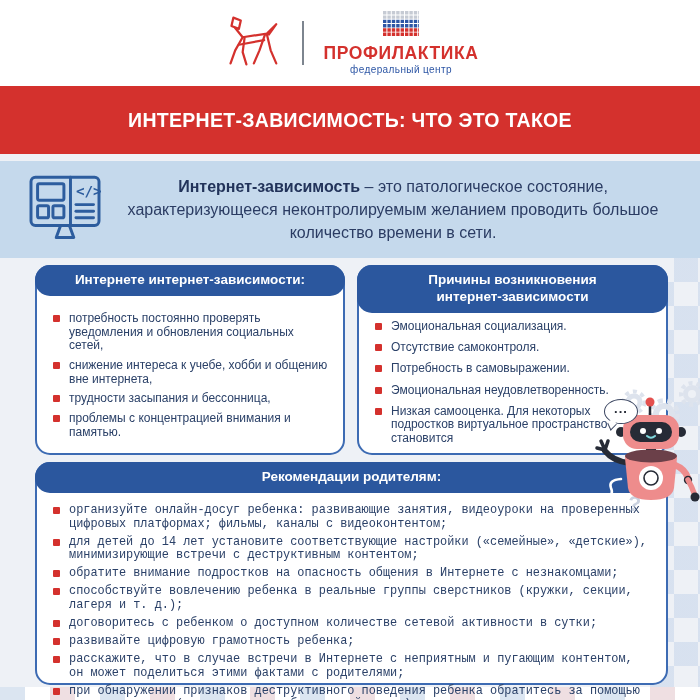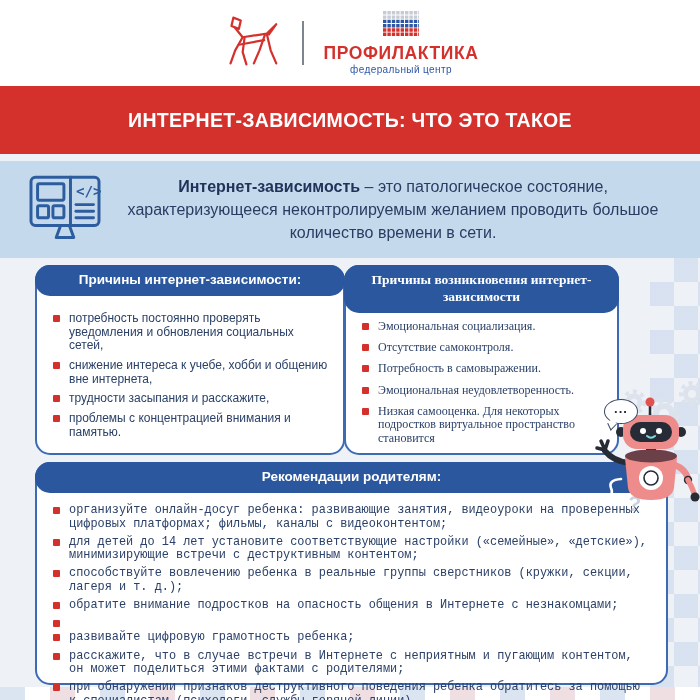--- a/index.html
+++ b/index.html
@@ -39,21 +39,21 @@
 
   
   .bg-checker{position:absolute;right:0;top:258px;width:50px;height:430px;z-index:0;
      background:repeating-conic-gradient(rgba(198,212,234,.55) 0% 25%, rgba(255,255,255,0) 0% 50%) 0 0/48px 48px;}
   .pixel-strip{position:absolute;left:0;bottom:0;width:700px;height:13px;z-index:0;
      background:repeating-linear-gradient(90deg,#dbe5f1 0 25px,#ffffff 25px 50px,#efdfe2 50px 75px,#ffffff 75px 100px);}
 
   
   .box{position:absolute;background:#fff;border:2px solid var(--border-blue);border-radius:15px;z-index:1;}
   .box-signs{left:35px;top:265px;width:310px;height:190px;}
-  .box-causes{left:344px;top:265px;width:275px;height:190px;font-family:Liberation Serif, serif;}
+  .box-causes{left:357px;top:265px;width:311px;height:190px;}
   .box-recs{left:35px;top:462px;width:633px;height:223px;}
   .pill{position:absolute;left:-2px;top:-2px;right:-2px;background:var(--dark-blue);border-radius:15px;
         color:#fff;font-weight:bold;text-align:center;font-size:13.5px;line-height:1.25;padding:7px 8px;}
   .pill .pill-label{display:inline-block;}
   .box-causes .pill .pill-label{max-width:220px;}
   .list{list-style:none;}
   .box-signs .list{padding:45px 12px 0 16px;}
   .box-causes .list{padding:53px 10px 0 16px;}
   .box-recs .list{padding:40px 14px 0 16px;font-family:Liberation Mono, monospace;}
   .item{display:flex;gap:9px;color:var(--text-navy);font-size:12px;line-height:1.14;margin-bottom:6px;}
@@ -133,34 +133,34 @@
           <path d="M29 46 L25 57 L41 57 L37 46"></path>
         </g>
         <text x="43" y="19" font-size="13" font-weight="bold" fill="#2d5d9e" font-family="DejaVu Sans Mono, monospace">&lt;/&gt;</text>
       </svg>
     </span>
     <p class="def-text"><b>Интернет-зависимость</b><span> – это патологическое состояние, характеризующееся неконтролируемым желанием проводить большое количество времени в сети.</span></p>
   </div>
 
   <section class="box box-signs">
     <div class="pill">
-      <span class="pill-label">Причины интернет-зависимости:</span>
+      <span class="pill-label">Интернете интернет-зависимости:</span>
     </div>
     <ul class="list">
       <li class="item">
           <span class="bullet"></span>
           <span>потребность постоянно проверять уведомления и обновления социальных сетей,</span>
         </li>
       <li class="item">
           <span class="bullet"></span>
           <span>снижение интереса к учебе, хобби и общению вне интернета,</span>
         </li>
       <li class="item">
           <span class="bullet"></span>
-          <span>трудности засыпания и расскажите,</span>
+          <span>трудности засыпания и бессонница,</span>
         </li>
       <li class="item">
           <span class="bullet"></span>
           <span>проблемы с концентрацией внимания и памятью.</span>
         </li>
     </ul>
   </section>
 
   <section class="box box-causes">
     <div class="pill">
@@ -198,28 +198,29 @@
       <li class="item">
           <span class="bullet"></span>
           <span>организуйте онлайн-досуг ребенка: развивающие занятия, видеоуроки на проверенных цифровых платформах; фильмы, каналы с видеоконтентом;</span>
         </li>
       <li class="item">
           <span class="bullet"></span>
           <span>для детей до 14 лет установите соответствующие настройки («семейные», «детские»), минимизирующие встречи с деструктивным контентом;</span>
         </li>
       <li class="item">
           <span class="bullet"></span>
+          <span>обратите внимание подростков на опасность общения в Интернете с незнакомцами;</span>
+        </li>
+      <li class="item">
+          <span class="bullet"></span>
           <span>способствуйте вовлечению ребенка в реальные группы сверстников (кружки, секции, лагеря и т. д.);</span>
         </li>
       <li class="item">
           <span class="bullet"></span>
-          <span>обратите внимание подростков на опасность общения в Интернете с незнакомцами;</span>
-        </li>
-      <li class="item">
-          <span class="bullet"></span>
+          <span>договоритесь с ребенком о доступном количестве сетевой активности в сутки;</span>
         </li>
       <li class="item">
           <span class="bullet"></span>
           <span>развивайте цифровую грамотность ребенка;</span>
         </li>
       <li class="item">
           <span class="bullet"></span>
           <span>расскажите, что в случае встречи в Интернете с неприятным и пугающим контентом, он может поделиться этими фактами с родителями;</span>
         </li>
       <li class="item">

